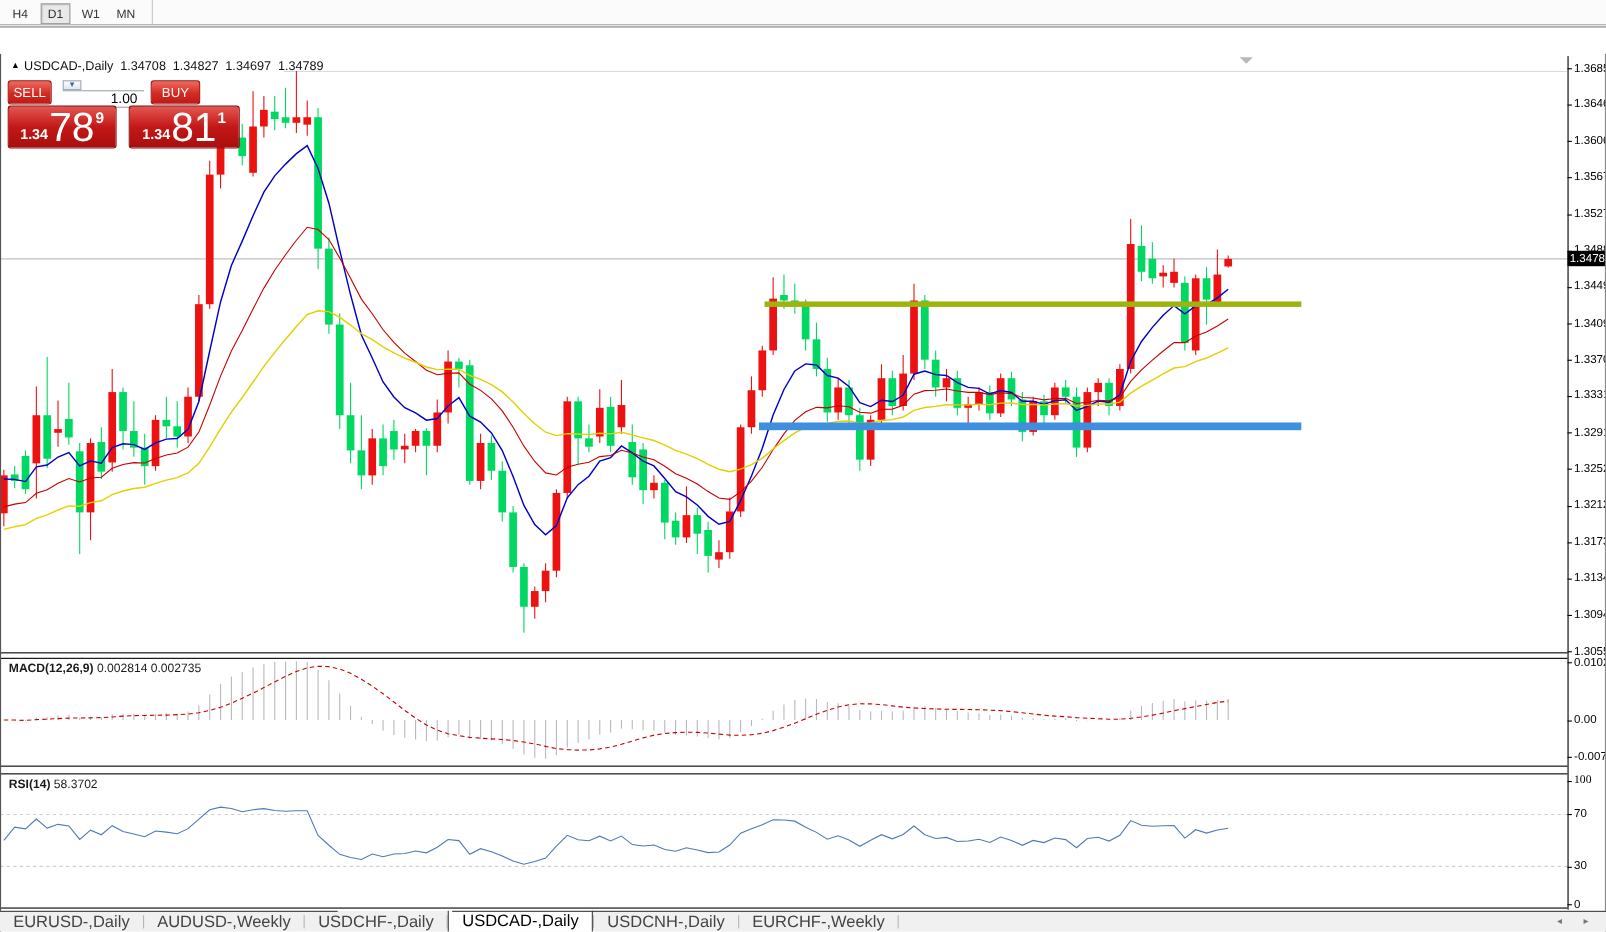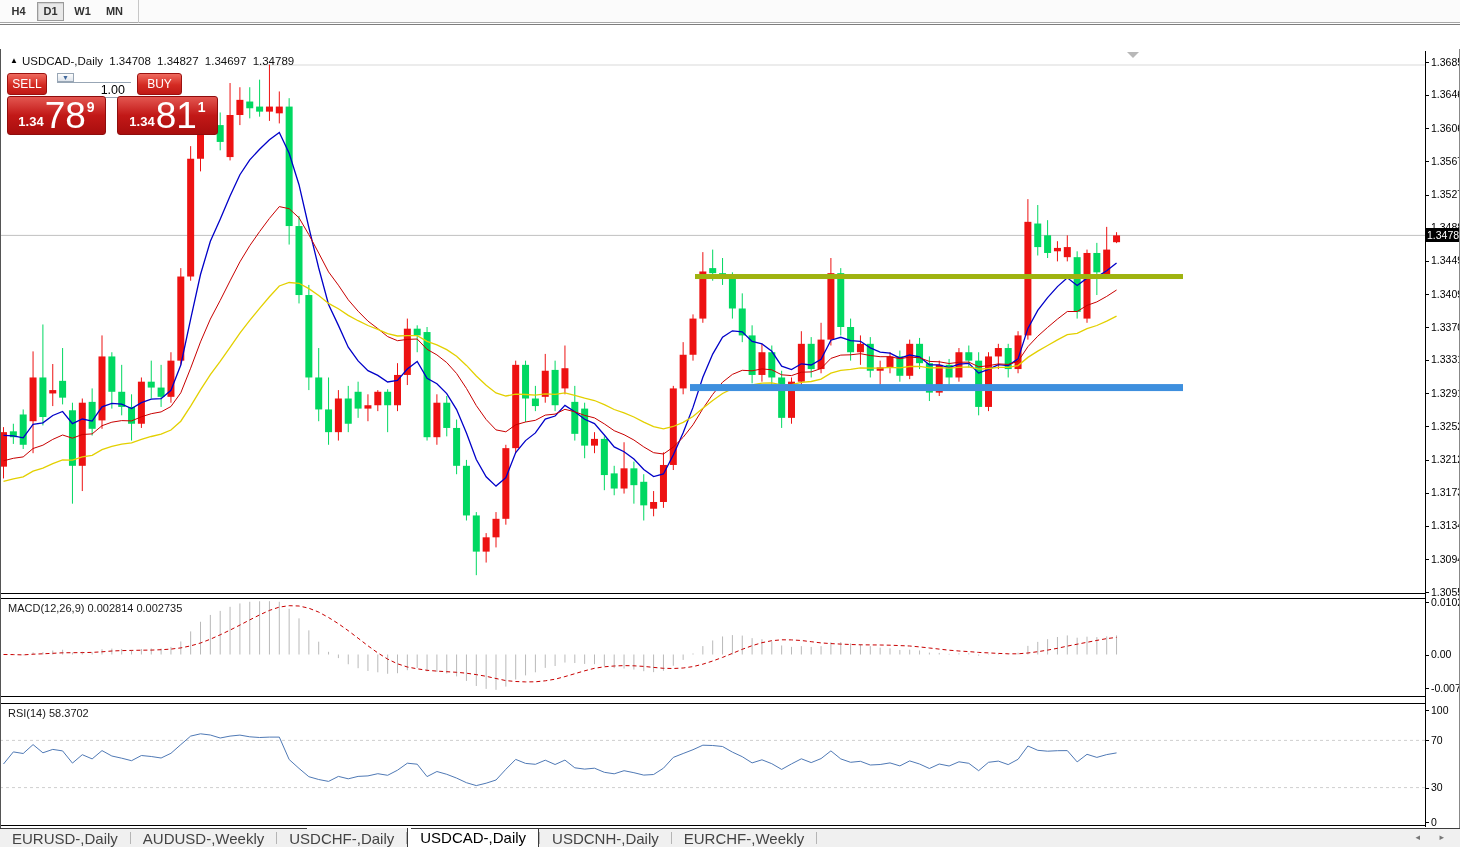--- a/index.html
+++ b/index.html
@@ -2,21 +2,21 @@
 <html><head>
 <meta charset="utf-8">
 <style>
   * { margin:0; padding:0; box-sizing:border-box; }
   html,body { width:1460px; height:847px; background:#fff; overflow:hidden;
               font-family:"Liberation Sans", sans-serif; }
   #stage { position:relative; width:1460px; height:847px; background:#fff; }
 
   
   #toolbar { position:absolute; left:0; top:0; width:1460px; height:23px;
-             background:#fbfbfb; border-bottom:1px solid #a8a8a8; display:flex; align-items:center;font-weight:bold; }
+             background:#fbfbfb; border-bottom:1px solid #a8a8a8; display:flex; align-items:flex-end; }
   .tf-btn { min-width:27px; height:19px; margin-left:5px; display:flex; align-items:center; justify-content:center;
             font-size:11px; color:#333; background:transparent; border:1px solid transparent; cursor:default; }
   .tf-btn.active { background:#e9e9e9; border:1px solid #9a9a9a; box-shadow:inset 1px 1px 1px #cfcfcf; }
   #tf-sep { width:1px; height:23px; background:#c7c7c7; margin-left:10px; }
 
   
   #chartwin { position:absolute; left:0; top:24px; width:1460px; height:803px; background:#fff;
               border-top:1px solid #7e7e7e;padding-left:36px; }
   .vline-axis { position:absolute; left:1425px; top:26px; width:1px; height:776px; background:#000; }
   .win-left-border { position:absolute; left:0; top:24px; width:1px; height:802px; background:#555; }
@@ -33,21 +33,21 @@
 
   
   #axis-col { position:absolute; left:1425px; top:26px; width:35px; height:776px; }
   .tick-label { position:absolute; left:6px; font-size:10.5px; color:#000; white-space:nowrap; }
   .tick-mark  { position:absolute; left:0; width:4px; height:1px; background:#000; }
   #cur-tag { position:absolute; left:0; width:35px; height:14px; background:#000; color:#fff;
              font-size:10.5px; line-height:14px; padding-left:2px; }
 
   
   .ind-label { position:absolute; font-size:11px; color:#1a1a1a; white-space:nowrap; z-index:5; }
-  .ind-label b { font-weight:normal;margin-top:12px; }
+  .ind-label b { font-weight:bold;margin-top:12px; }
 
   
   #trade-panel { position:absolute; left:7px; top:48px; z-index:40; width:212px; }
   #tp-row1 { display:flex; height:22px; }
   .tp-btn { color:#fff; font-size:12px; display:flex; align-items:center; justify-content:center;
             background:linear-gradient(180deg,#ef6a5e 0%, #d42a22 55%, #c01a16 100%);
             border:1px solid #9c1210; border-radius:3px; cursor:pointer; }
   #sell-btn { width:40px; }
   #buy-btn  { width:45px; }
   .spin-btn { width:17px; height:21px; margin-top:0; background:linear-gradient(#fdfdfd,#dfe5ec);
@@ -546,21 +546,21 @@
         <div class="tick-mark" style="top: 541px;"></div>
         <div class="tick-label" style="top: 534.5px;">1.30550</div>
         <div class="" id="cur-tag" style="top: 177.386px;">1.34789</div>
         <div class="tick-mark" style="top: 551px;"></div>
         <div class="tick-label" style="top: 544.5px;">0.010229</div>
         <div class="tick-mark" style="top: 603.5px;"></div>
         <div class="tick-label" style="top: 597px;">0.00</div>
         <div class="tick-mark" style="top: 637px;"></div>
         <div class="tick-label" style="top: 630.5px;">-0.007477</div>
         <div class="tick-mark" style="top: 659px;"></div>
-        <div class="tick-label" style="top: 652.5px;">100</div>
+        <div class="tick-label" style="top: 652.5px; font-family: Liberation Serif, serif;">100</div>
         <div class="tick-mark" style="top: 689.4px;"></div>
         <div class="tick-label" style="top: 682.9px;">70</div>
         <div class="tick-mark" style="top: 736.6px;"></div>
         <div class="tick-label" style="top: 730.1px;">30</div>
         <div class="tick-mark" style="top: 771px;"></div>
         <div class="tick-label" style="top: 764.5px;">0</div>
       </div>
 
     <div id="date-axis">
         <div class="date-label" style="left: 28px;">23 Nov 2018</div>

